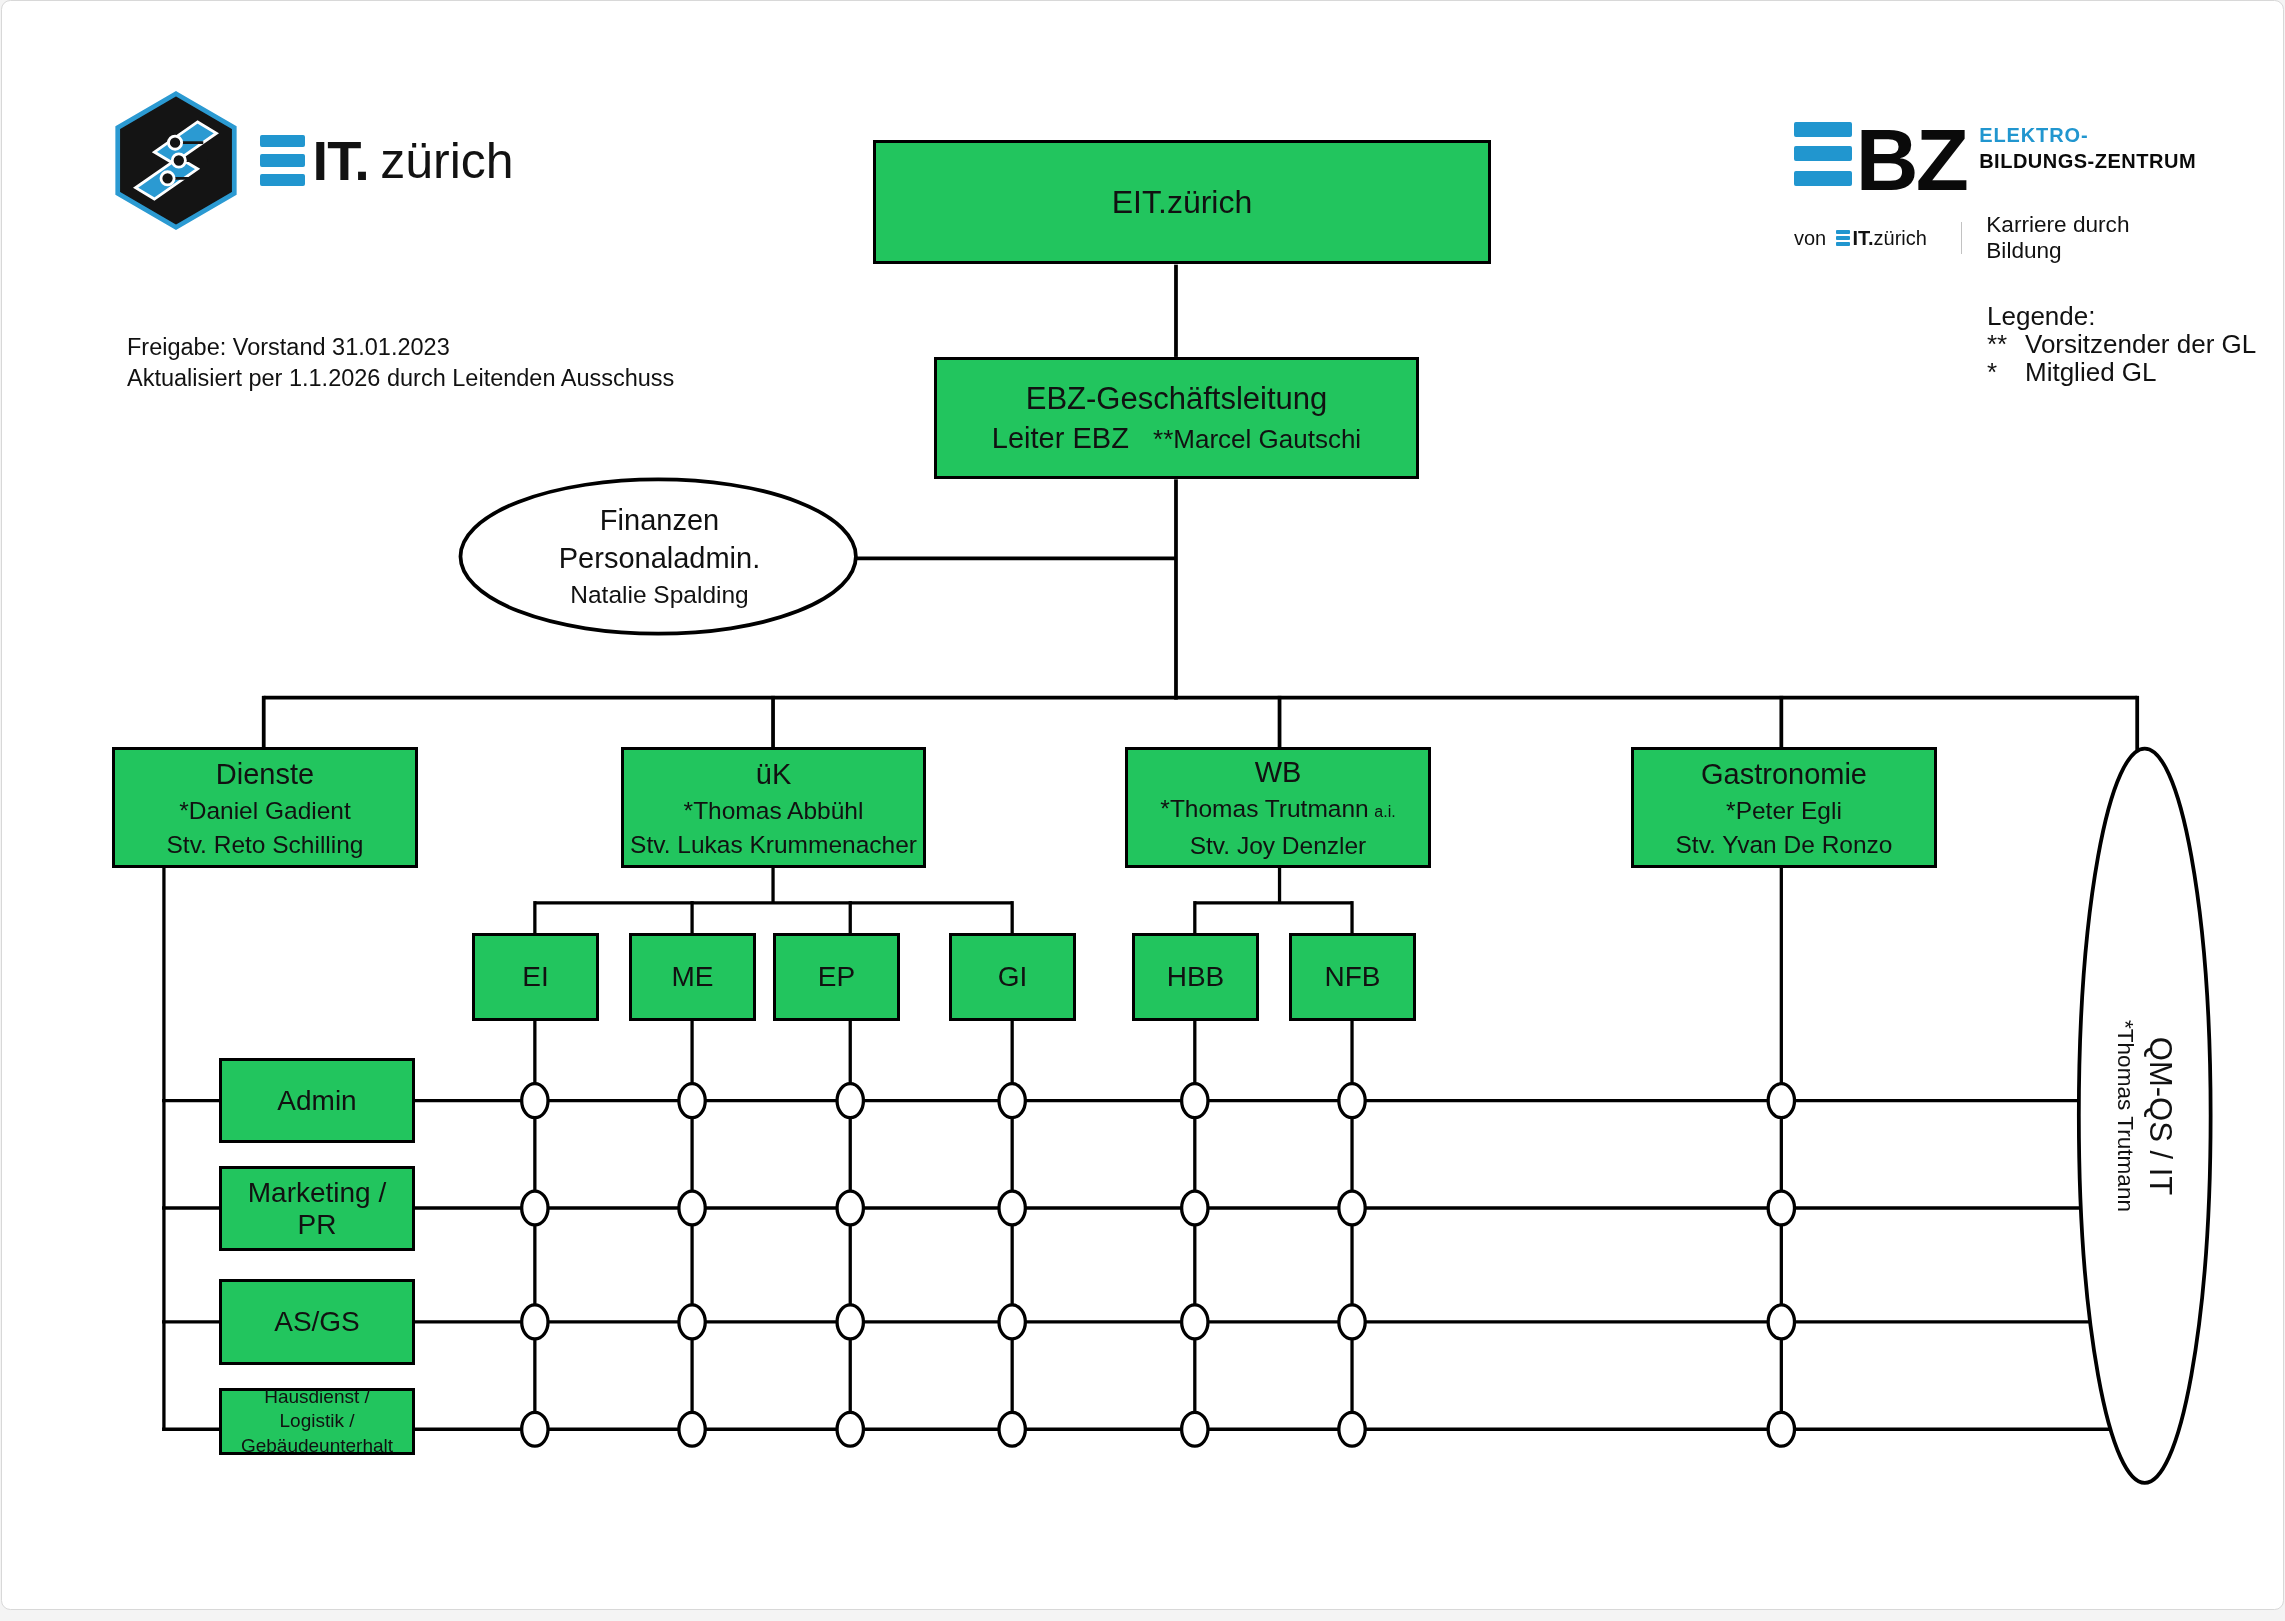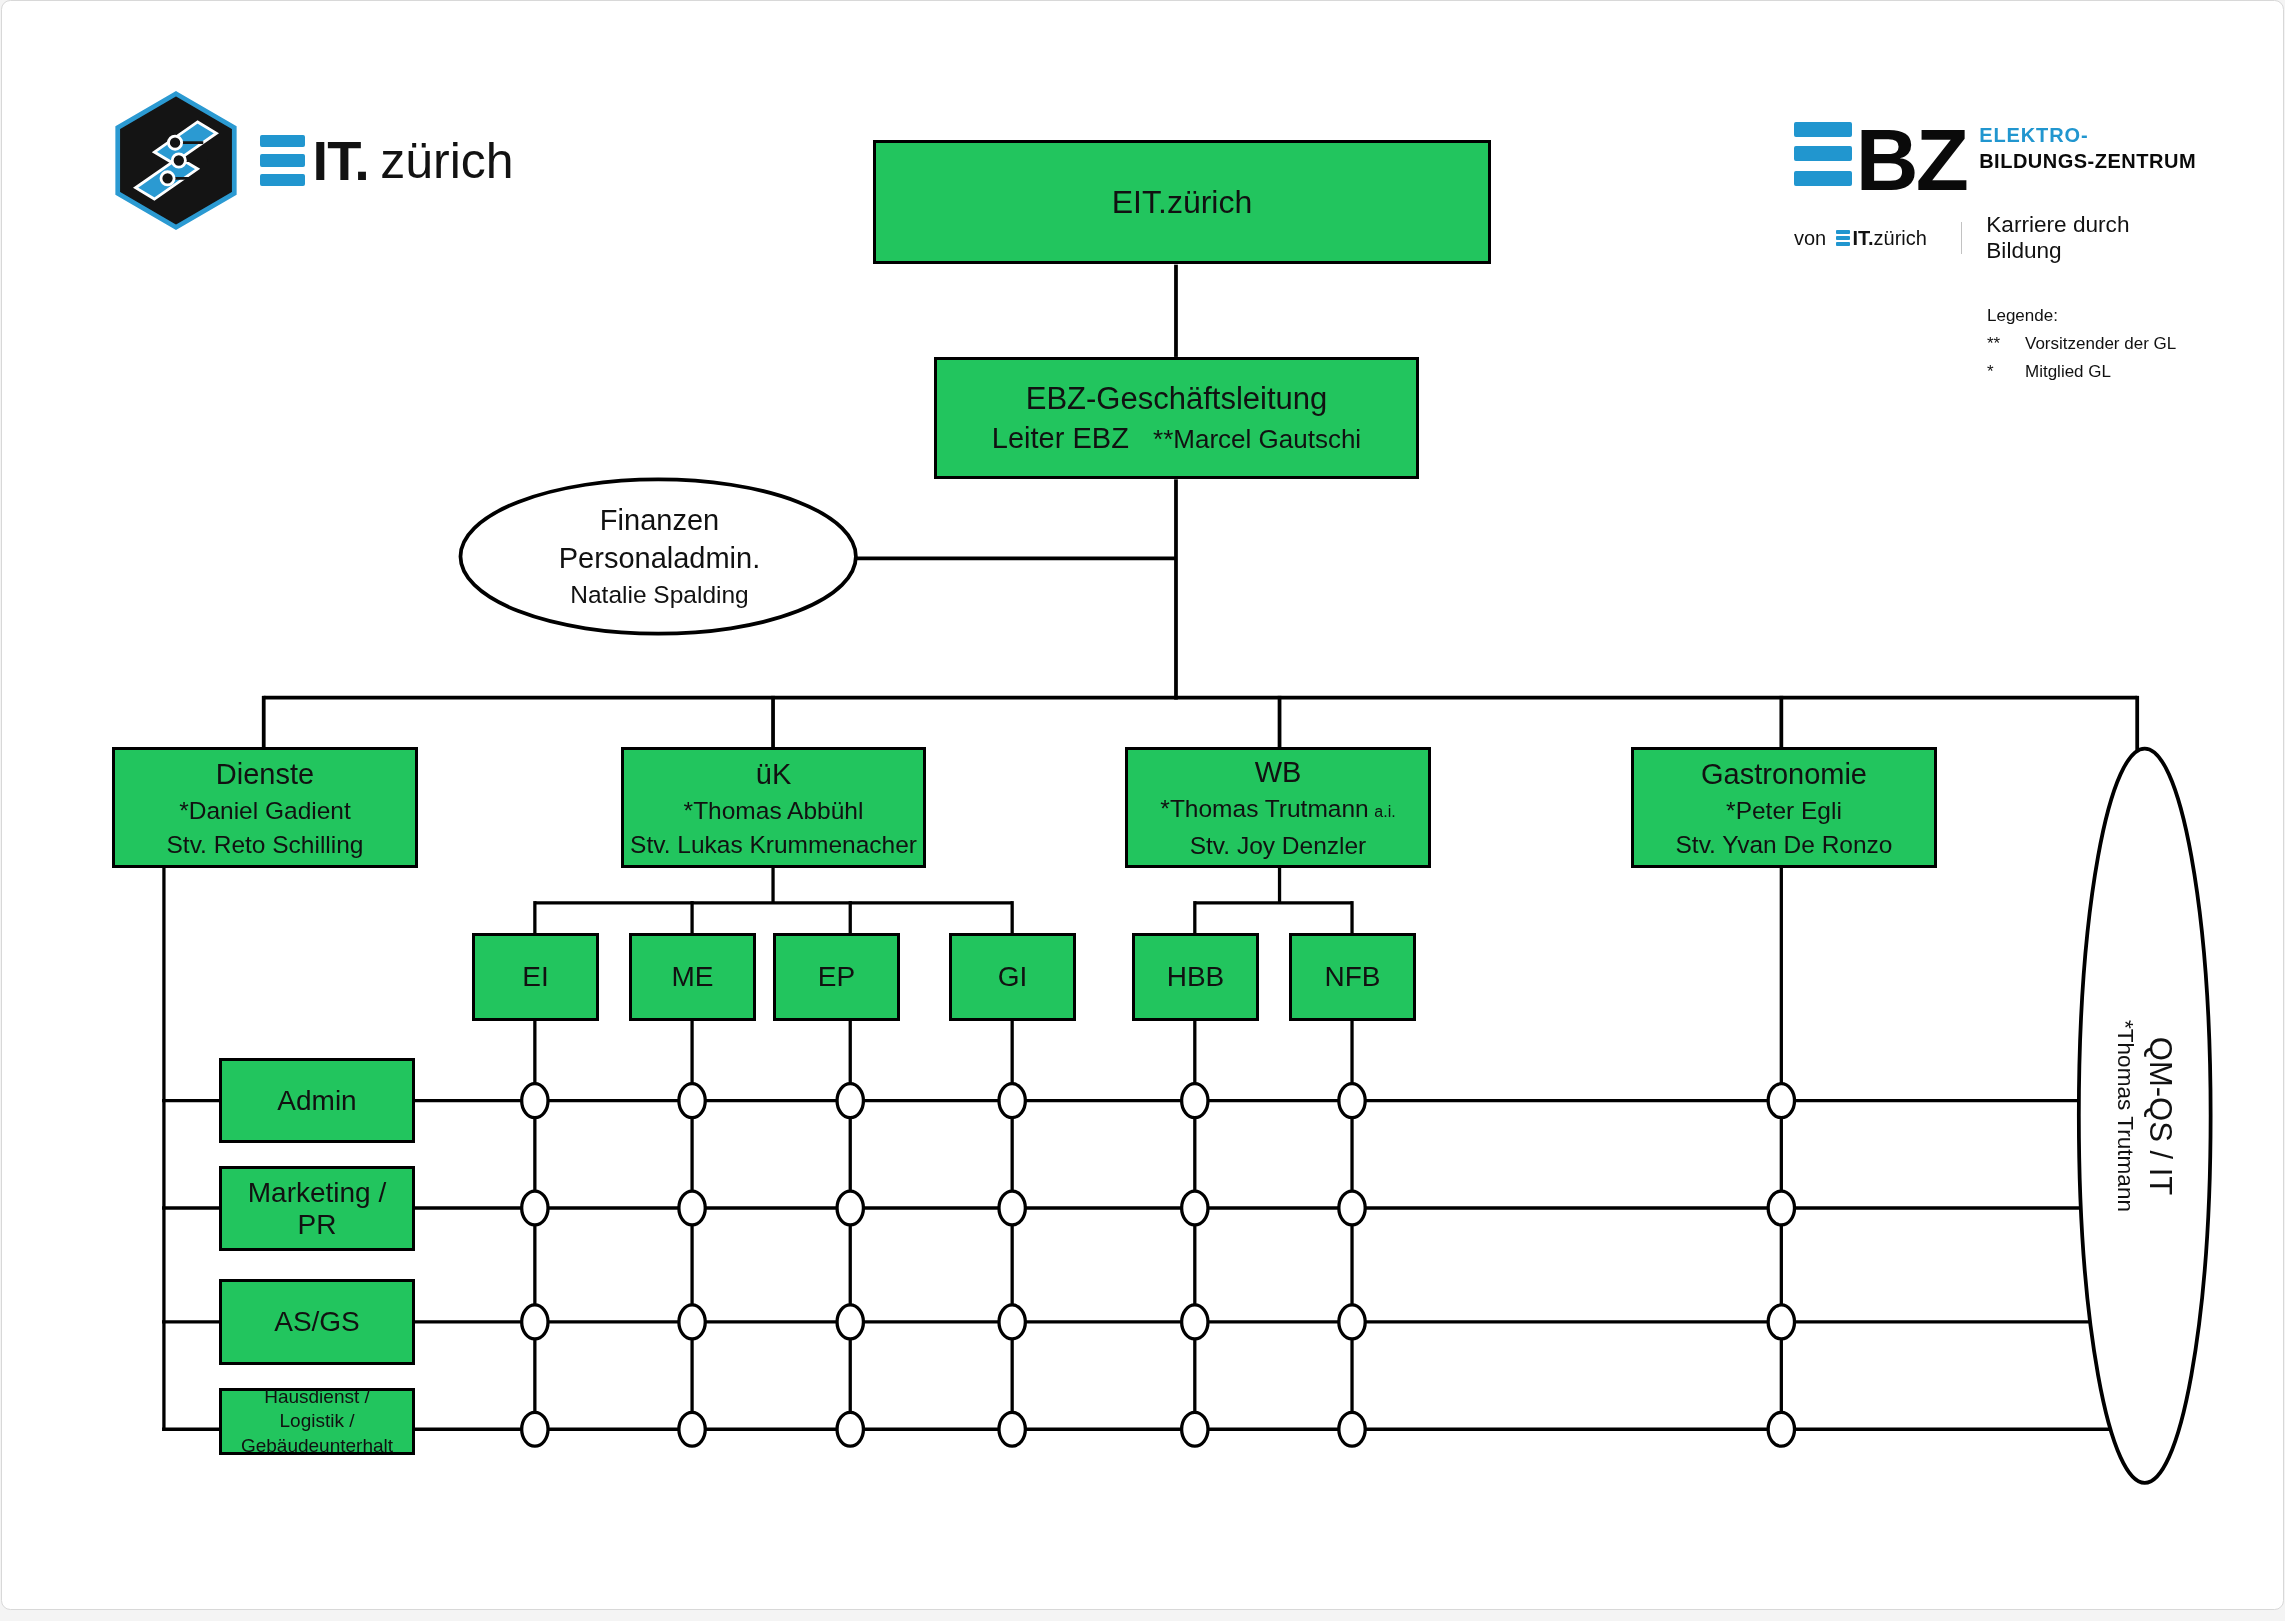--- a/index.html
+++ b/index.html
@@ -82,21 +82,21 @@
   .ebz-right .e2 { color:#0a0a0a; font-weight:bold; font-size:20px; letter-spacing:0.5px; line-height:26px; }
   .ebz-sub { display:flex; align-items:center; margin-top:15px; font-size:20px; }
   .bars.mini { gap:1.9px; margin:0 2.8px 0 9.4px; }
   .bars.mini i { width:14px; height:3.8px; border-radius:0.9px; }
   .ebz-sub .b { font-weight:bold; }
   .ebz-sub .vdiv { width:0.9px; height:32px; background:#c2c2c2; margin:0 24.5px 0 34px; }
   .ebz-sub .tagline { font-size:22.6px; }
 
   
   .meta { position:absolute; left:125px; top:331px; font-size:23.5px; line-height:31px; }
-  .legend { position:absolute; left:1985px; top:301px; font-size:17px; line-height:28px; }
+  .legend { position:absolute; left:1985px; top:301px; font-size:26px; line-height:28px; }
   .legend .row { display:flex; }
   .legend .mk { width:38px; }
 </style>
 </head>
 <body>
 
 <div class="page">
 
   <svg class="wires" width="2283" height="1610" viewBox="0 0 2425 1710">
     <g stroke="#000" stroke-width="4">
@@ -223,20 +223,24 @@
           <i></i>
           <i></i>
         </span>
       <span class="b">IT.</span>
       <span>zürich</span>
       <span class="vdiv"></span>
       <span class="tagline">Karriere durch Bildung</span>
     </div>
   </div>
 
+  <div class="meta">
+    <div>Freigabe: Vorstand 31.01.2023</div>
+    <div>Aktualisiert per 1.1.2026 durch Leitenden Ausschuss</div>
+  </div>
 
   <div class="legend">
     <div>Legende:</div>
     <div class="row">
       <span class="mk">**</span>
       <span>Vorsitzender der GL</span>
     </div>
     <div class="row">
       <span class="mk">*</span>
       <span>Mitglied GL</span>

